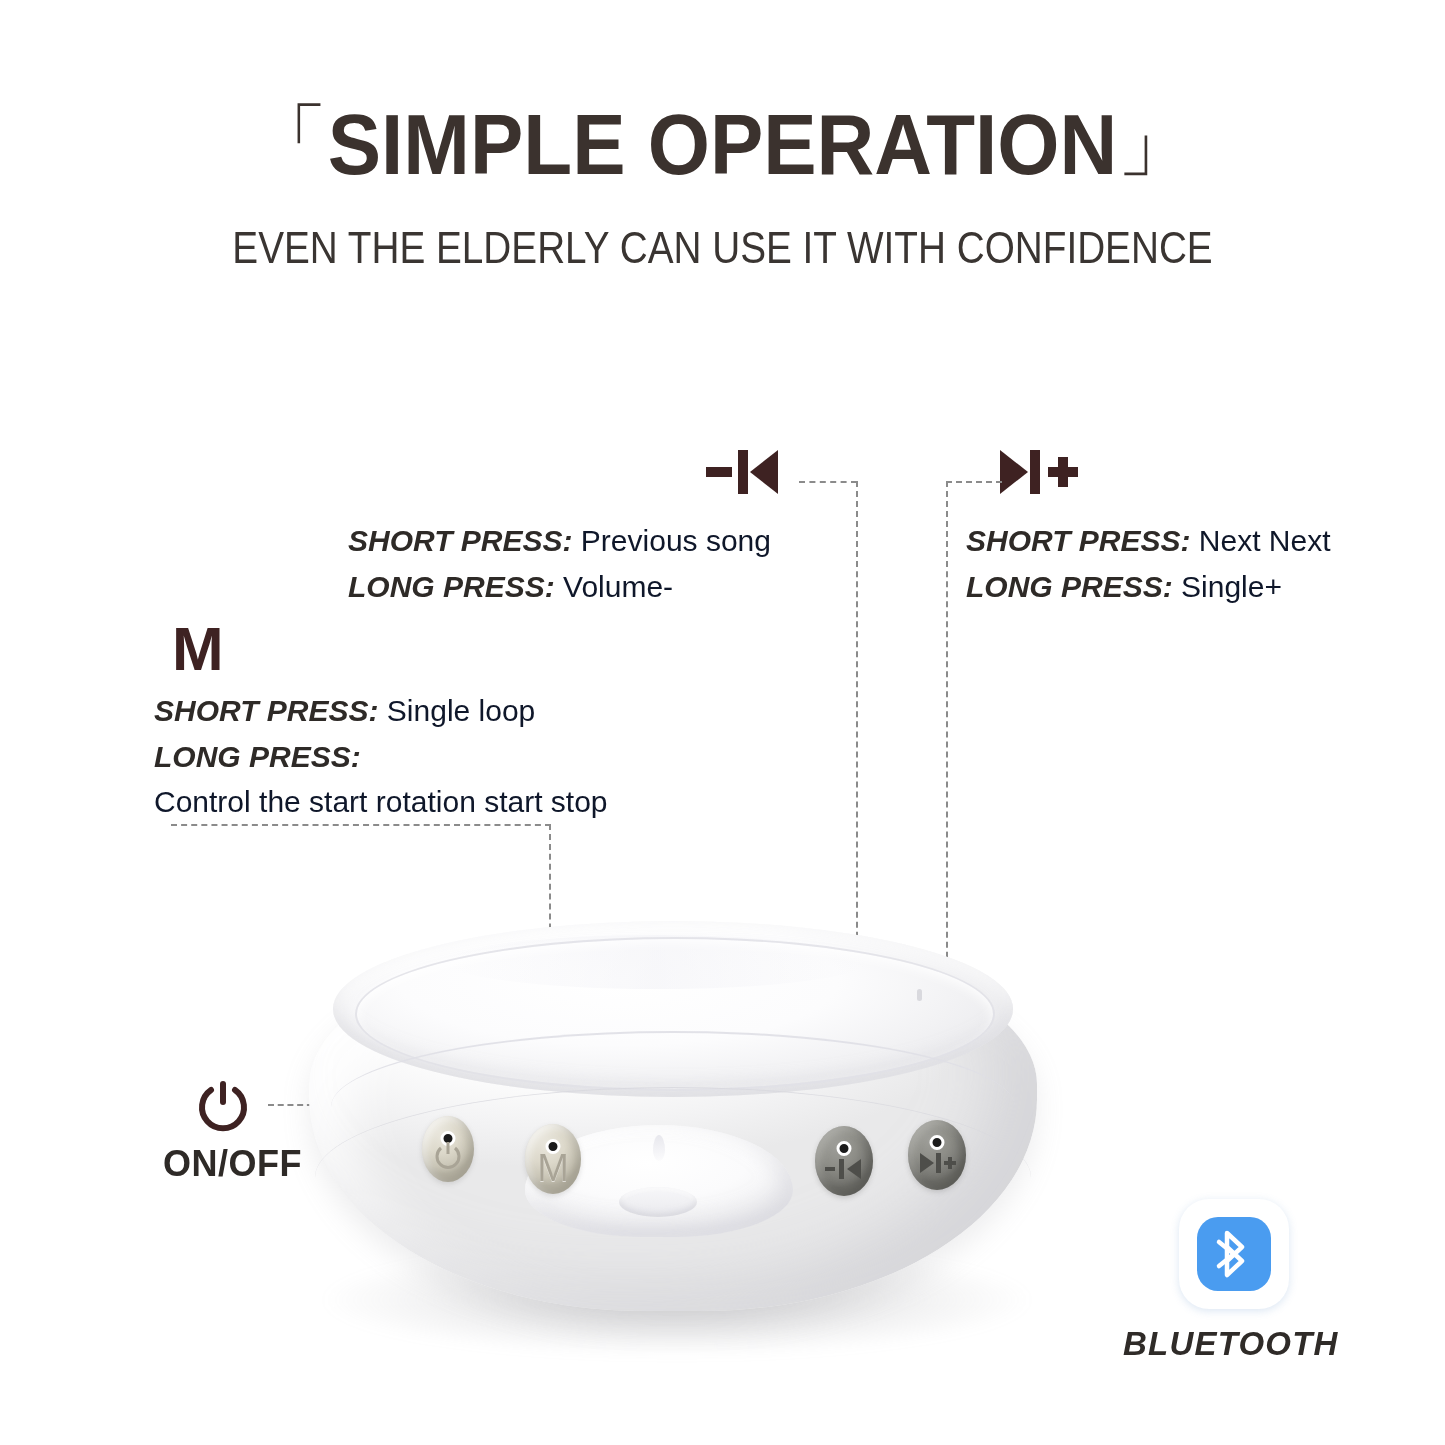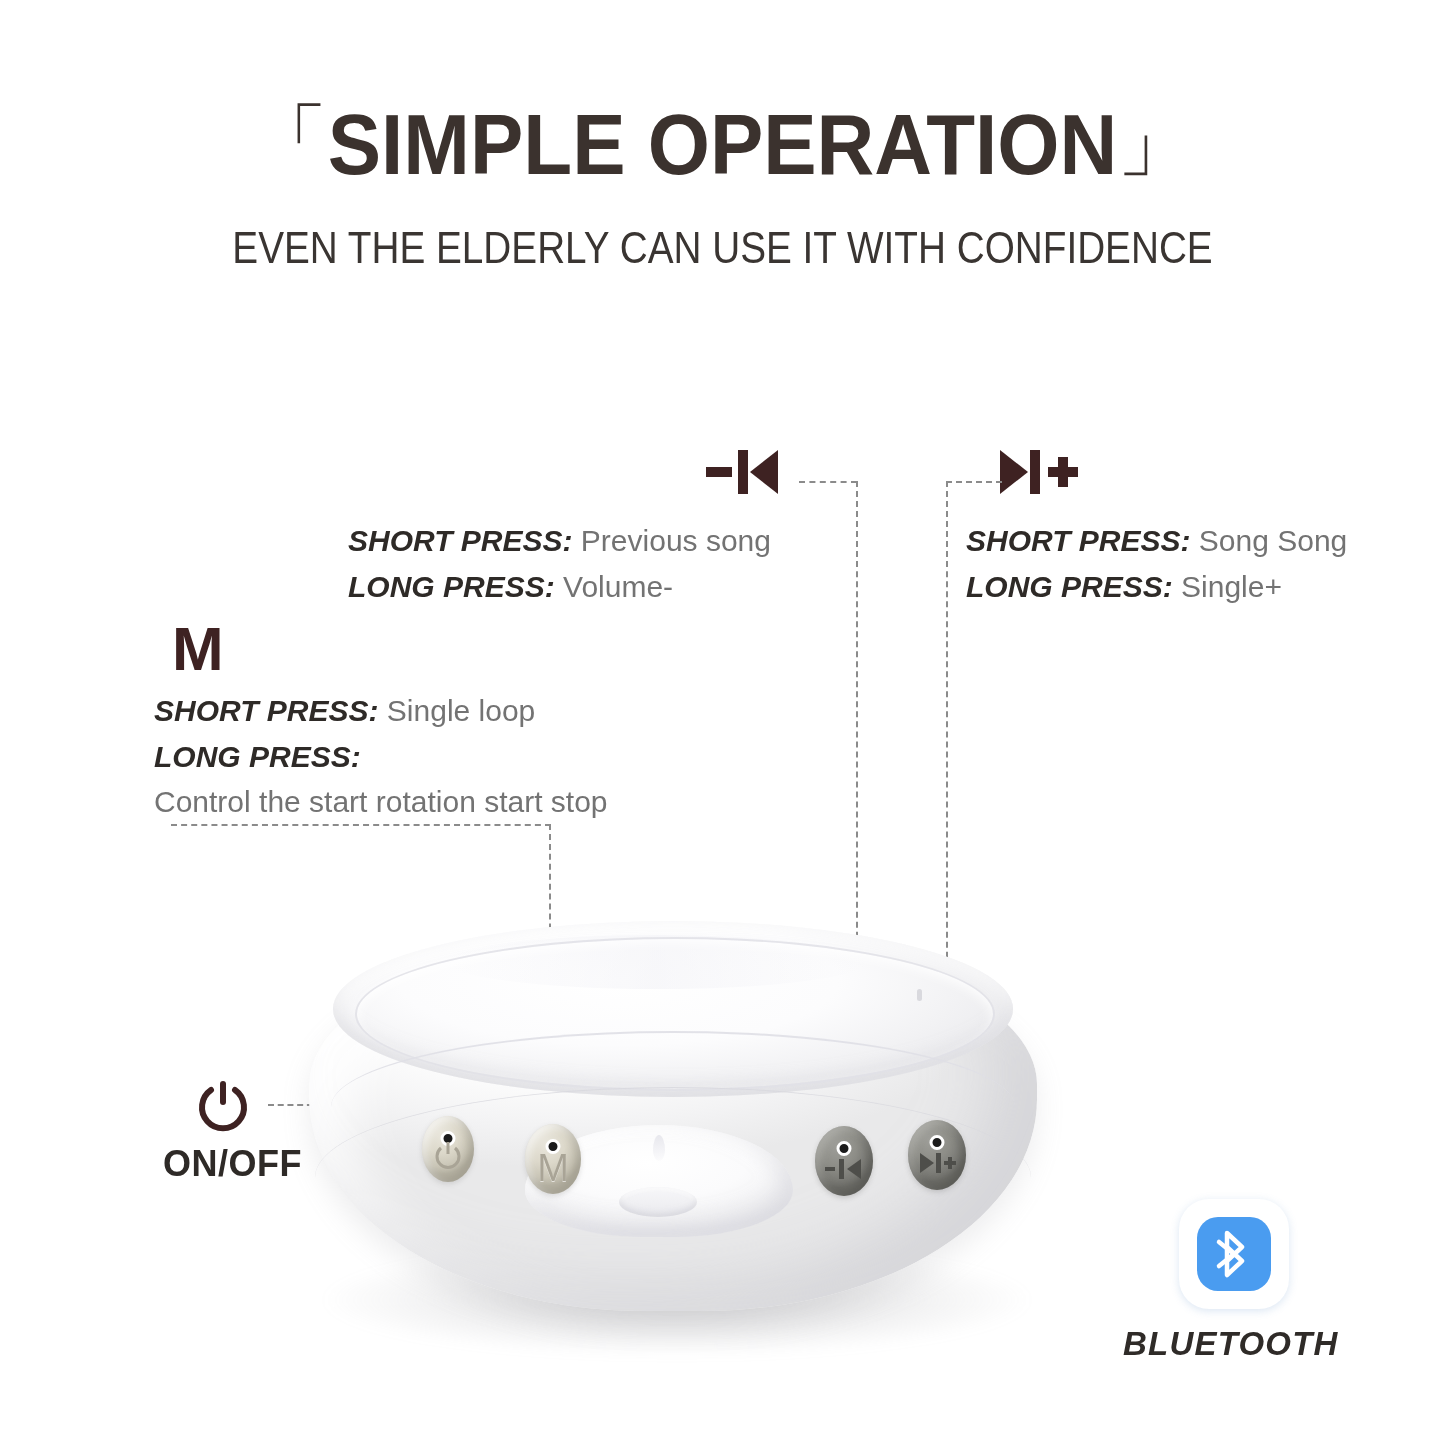--- a/index.html
+++ b/index.html
@@ -35,21 +35,21 @@
     white-space:nowrap;
   }
 
   
   .ann{position:absolute;white-space:nowrap;}
   .ann .line{
     font-size:30px;line-height:46px;color:#3a3633;
     white-space:nowrap;
   }
   .ann .line b{font-weight:bold;color:#2e2a27;font-style:italic;}
-  .ann .line span.val{font-weight:normal;color:#737373;}
+  .ann .line span.val{font-weight:normal;color:#0f172a;}
 
   .glyph{
     position:absolute;
     color:#3e2222;
     font-weight:bold;
     line-height:1;
     white-space:nowrap;
   }
 
   
@@ -215,21 +215,21 @@
       <polygon points="0,2 0,46 28,24" fill="#3e2222"></polygon>
       <rect x="30" y="2" width="10" height="44" fill="#3e2222"></rect>
       <rect x="48" y="19" width="30" height="10" fill="#3e2222"></rect>
       <rect x="58" y="9" width="10" height="30" fill="#3e2222"></rect>
     </svg>
   </div>
 
   <div class="ann" style="left:966px;top:518px;">
     <div class="line">
       <b>SHORT PRESS:</b>
-      <span class="val"> Song Song</span>
+      <span class="val"> Next Next</span>
     </div>
     <div class="line">
       <b>LONG PRESS:</b>
       <span class="val">Single+</span>
     </div>
   </div>
 
   <div class="glyph" style="left:172px;top:618px;font-size:62px;">M</div>
 
   <div class="ann" style="left:154px;top:688px;">

